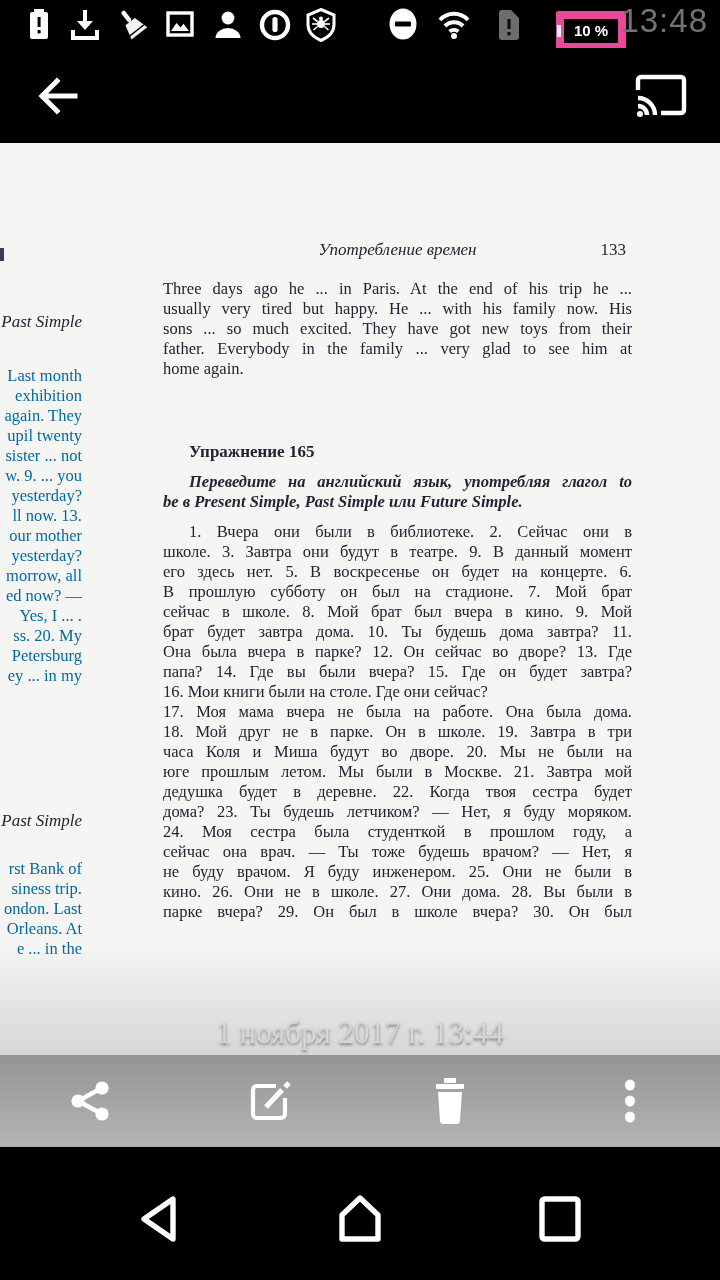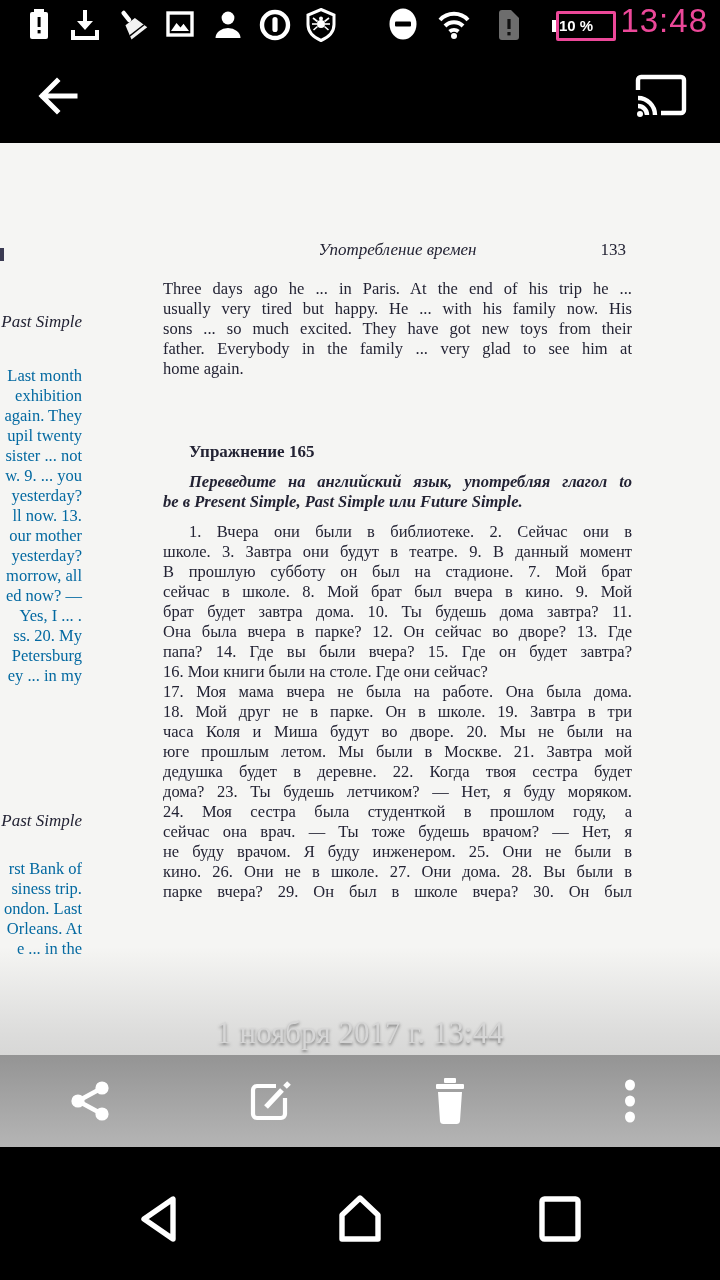--- a/index.html
+++ b/index.html
@@ -2,23 +2,23 @@
 <html><head>
 <meta charset="utf-8">
 <style>
   html,body{margin:0;padding:0;background:#222;}
   .screen{position:relative;width:720px;height:1280px;background:#000;overflow:hidden;
           font-family:"Liberation Sans",sans-serif;margin:0 auto;}
 
   
   .status-bar{position:absolute;top:0;left:0;width:720px;height:48px;background:#000;}
   .sic{position:absolute;top:8px;}
-  .clock{position:absolute;top:2px;right:12px;color:#ec4899;font-size:33px;font-weight:400;letter-spacing:1px;}
-  .batt{position:absolute;top:11px;left:556px;width:54px;height:24px;border:3px solid #ec4899;border-radius:2px;
-        color:#fff;font-size:15px;font-weight:bold;line-height:24px;}
+  .clock{position:absolute;top:2px;right:12px;color:#737373;font-size:33px;font-weight:400;letter-spacing:1px;}
+  .batt{position:absolute;top:11px;left:556px;width:54px;height:24px;border:8px solid #ec4899;border-radius:2px;
+        color:#fff;font-size:15px;font-weight:bold;text-align:center;line-height:24px;}
   .batt::before{content:"";position:absolute;left:-7px;top:6px;width:4px;height:12px;background:#fff;}
 
   
   .toolbar{position:absolute;top:48px;left:0;width:720px;height:95px;background:#000;}
   .tb-btn{position:absolute;top:0;width:90px;height:95px;background:none;border:none;padding:0;
           display:flex;align-items:center;justify-content:center;cursor:pointer;}
   .tb-back{left:12px;} .tb-cast{right:14px;}
 
   
   .photo{position:absolute;top:143px;left:0;width:720px;height:1004px;background:#f5f5f3;overflow:hidden;}
@@ -192,20 +192,21 @@
           <div class="tline nojust">home again.</div>
         </div>
       <div class="pg-extitle" style="top:299px">Упражнение 165</div>
       <div class="pg-block pg-instr" style="top:329px">
           <div class="tline ind">Переведите на английский язык, употребляя глагол to</div>
           <div class="tline nojust">be в Present Simple, Past Simple или Future Simple.</div>
         </div>
       <div class="pg-block" style="top:379px">
           <div class="tline ind">1. Вчера они были в библиотеке. 2. Сейчас они в</div>
           <div class="tline">школе. 3. Завтра они будут в театре. 9. В данный момент</div>
+          <div class="tline">его здесь нет. 5. В воскресенье он будет на концерте. 6.</div>
           <div class="tline">В прошлую субботу он был на стадионе. 7. Мой брат</div>
           <div class="tline">сейчас в школе. 8. Мой брат был вчера в кино. 9. Мой</div>
           <div class="tline">брат будет завтра дома. 10. Ты будешь дома завтра? 11.</div>
           <div class="tline">Она была вчера в парке? 12. Он сейчас во дворе? 13. Где</div>
           <div class="tline">папа? 14. Где вы были вчера? 15. Где он будет завтра?</div>
           <div class="tline nojust">16. Мои книги были на столе. Где они сейчас?</div>
           <div class="tline">17. Моя мама вчера не была на работе. Она была дома.</div>
           <div class="tline">18. Мой друг не в парке. Он в школе. 19. Завтра в три</div>
           <div class="tline">часа Коля и Миша будут во дворе. 20. Мы не были на</div>
           <div class="tline">юге прошлым летом. Мы были в Москве. 21. Завтра мой</div>

